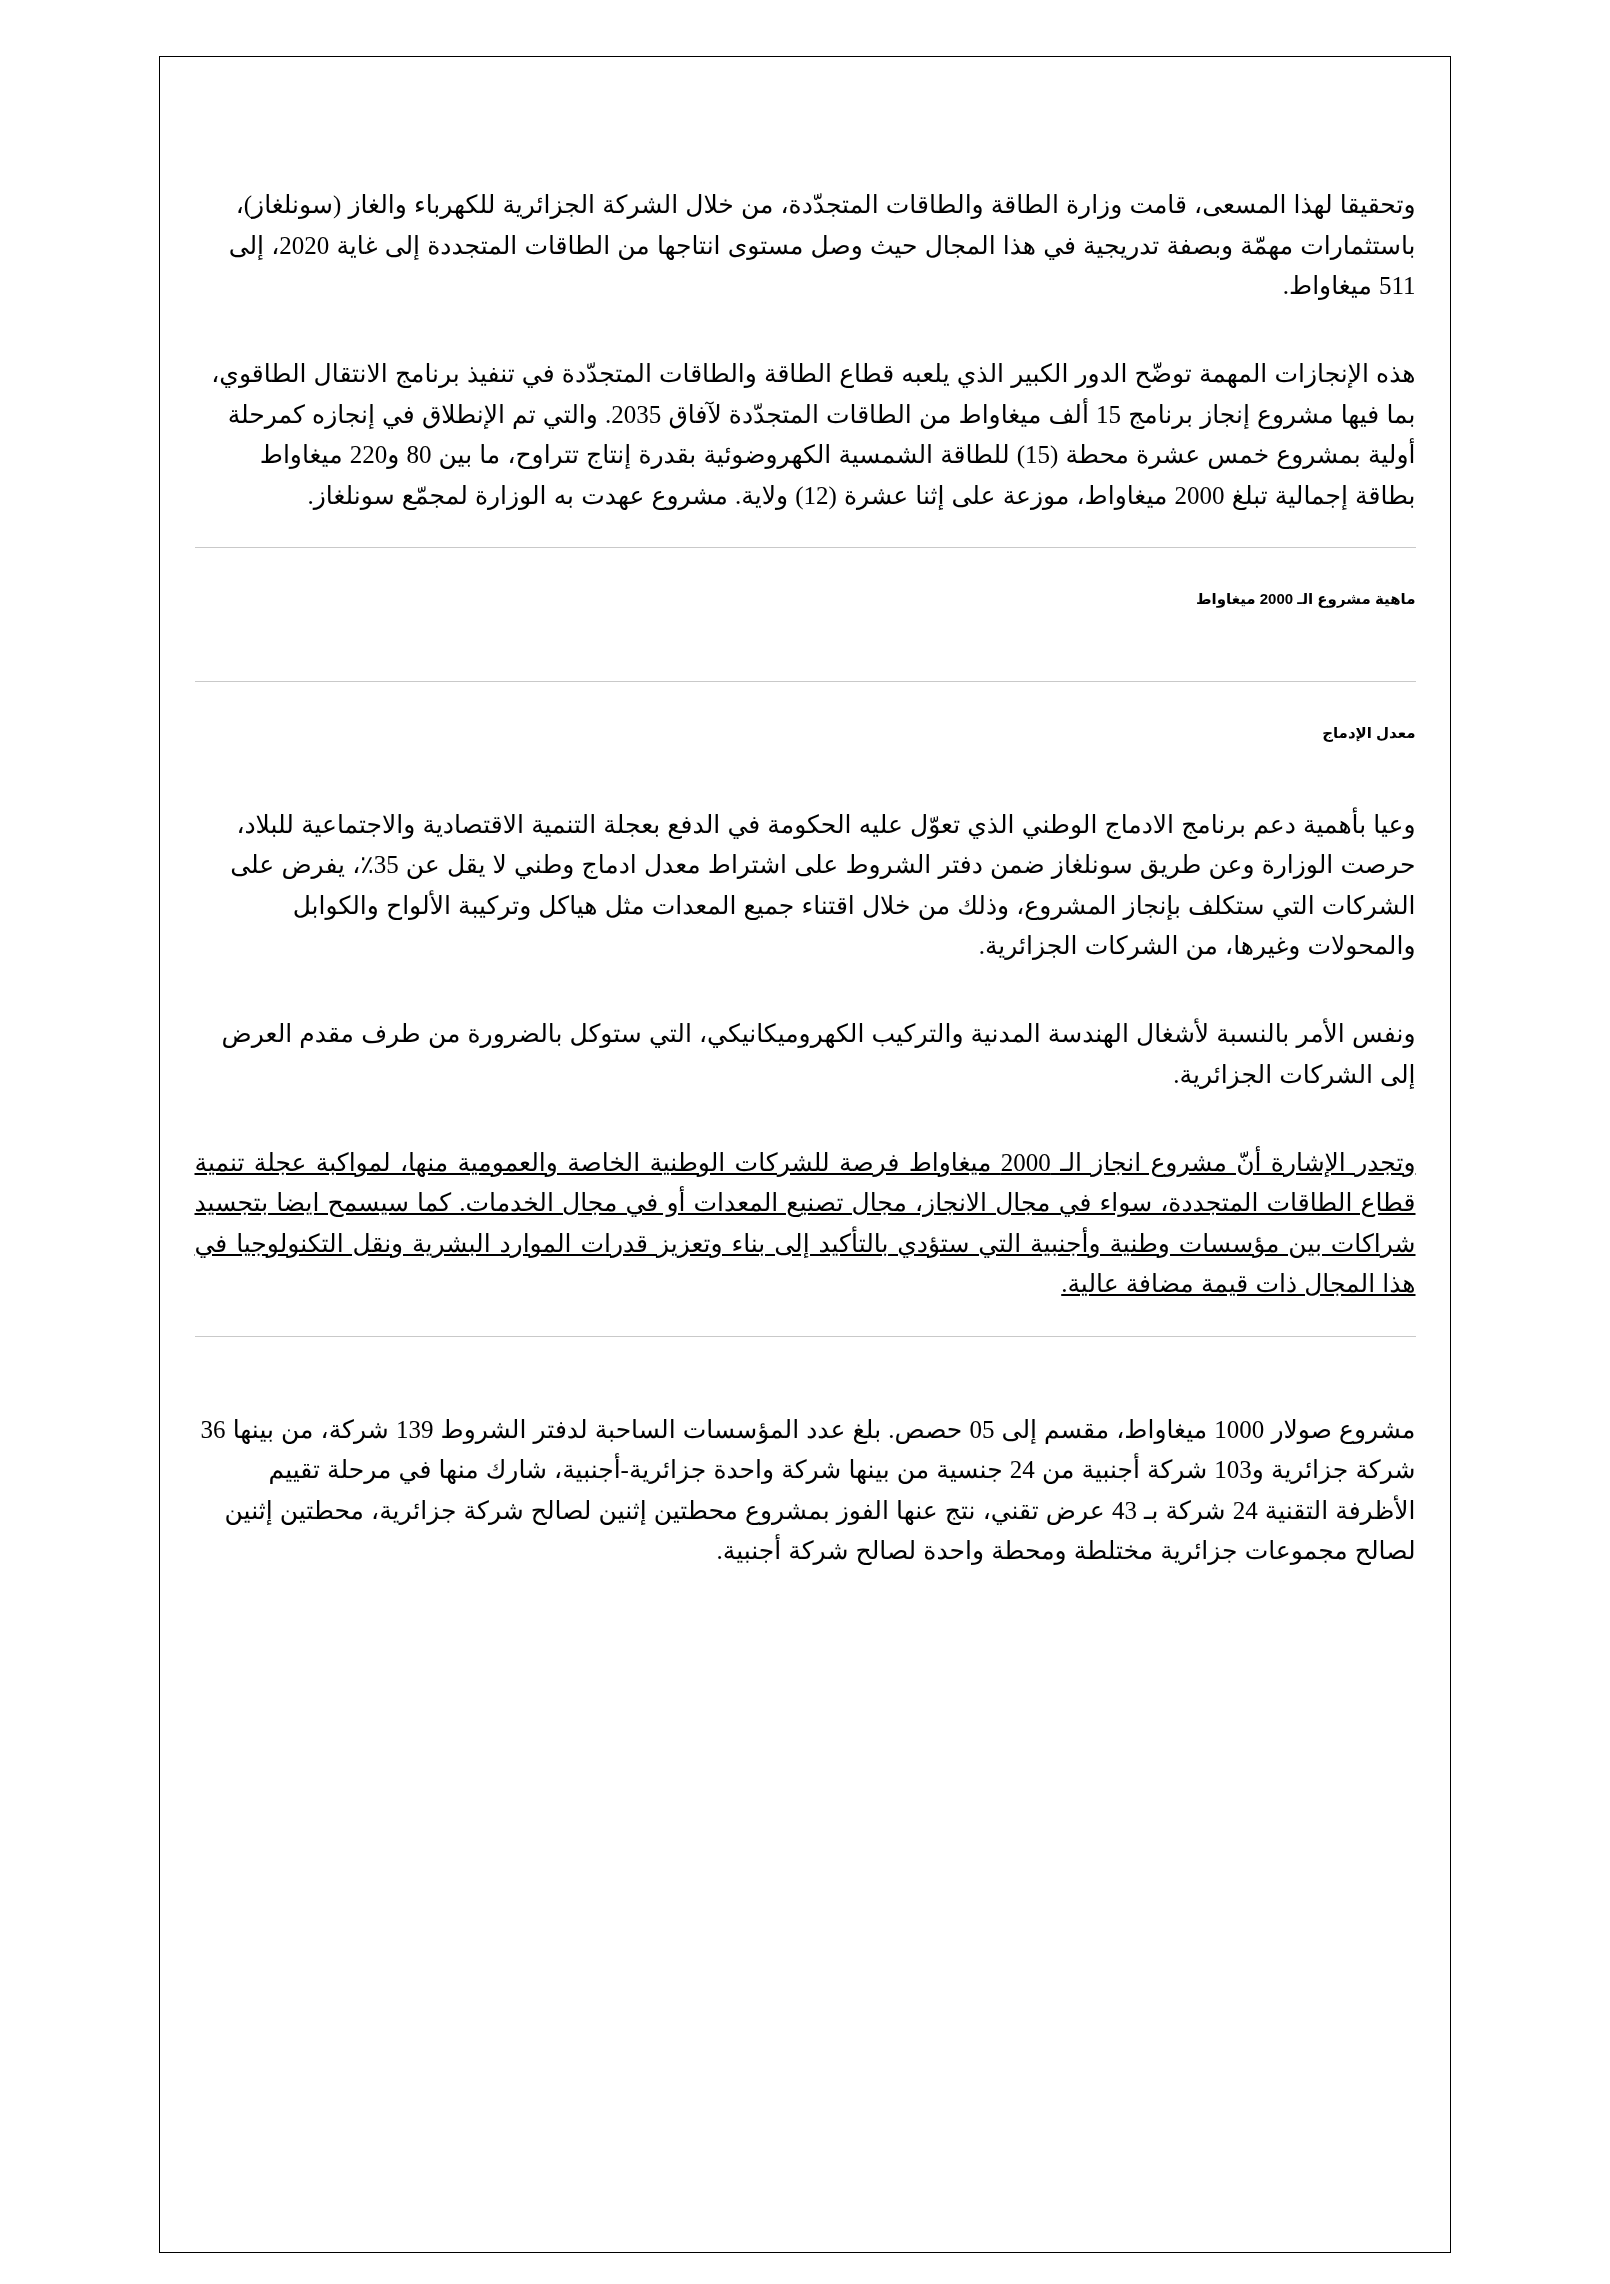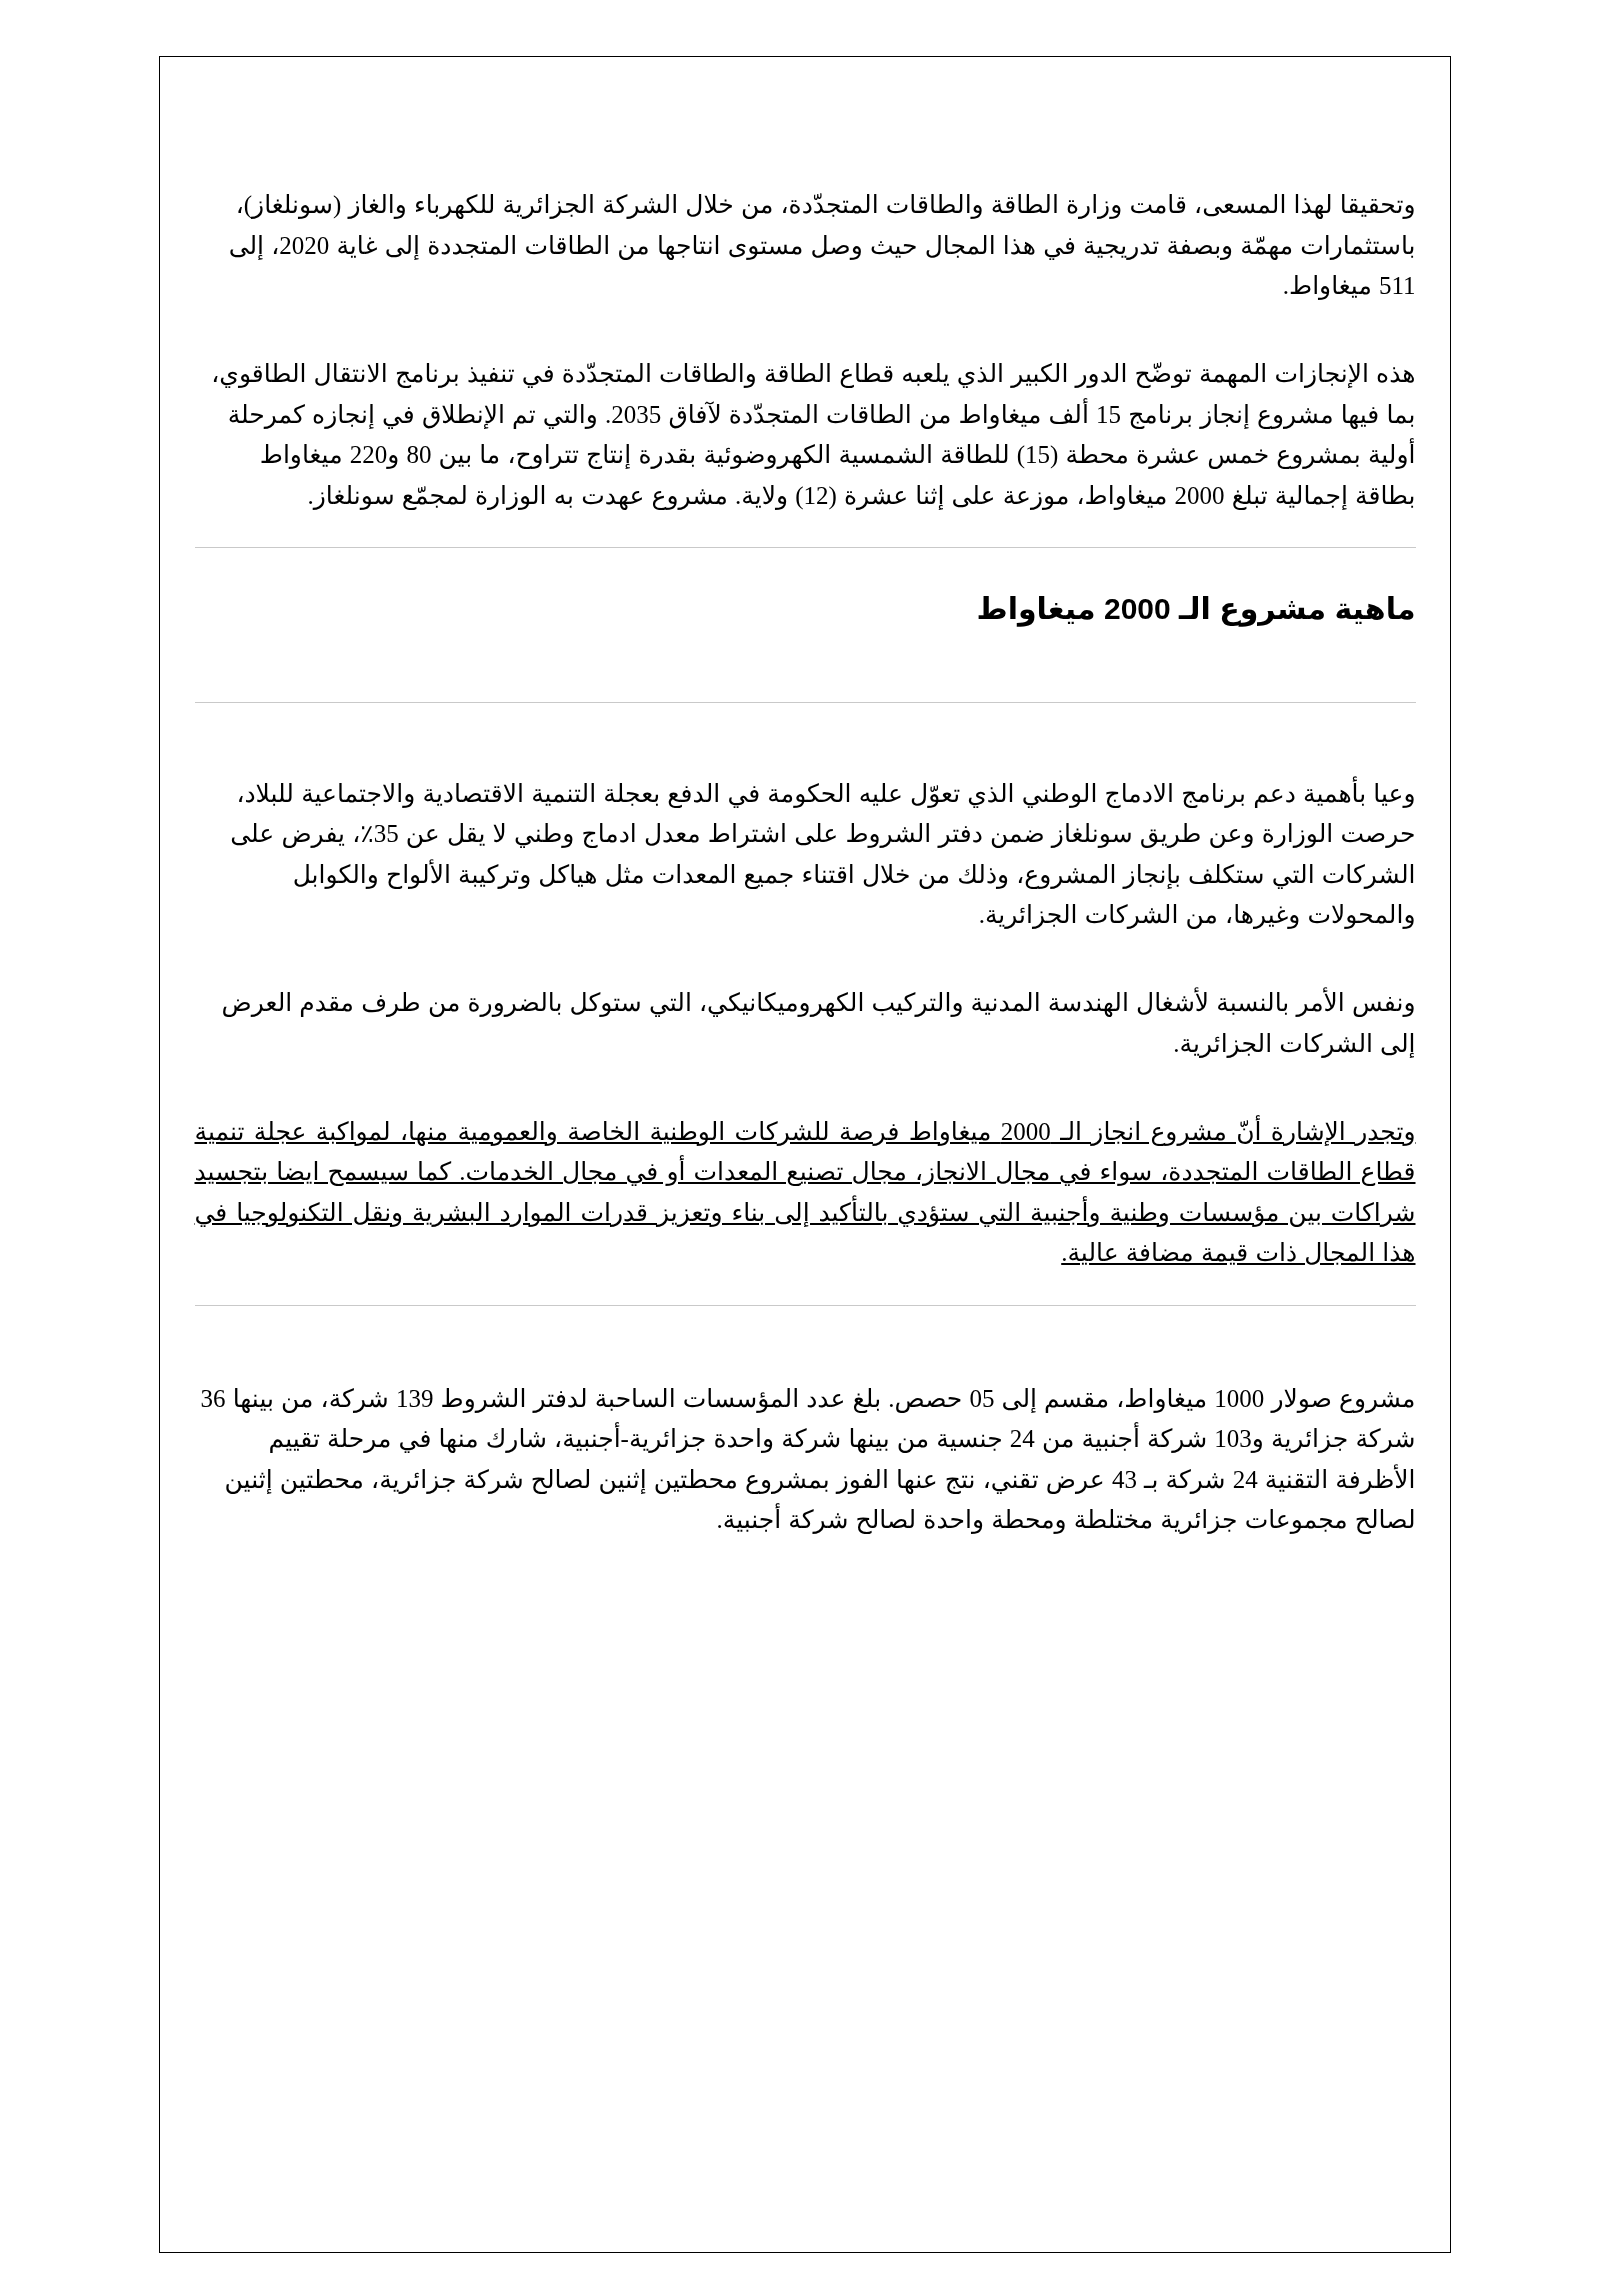--- a/index.html
+++ b/index.html
@@ -60,21 +60,21 @@
     text-align-last: right;
     text-justify: inter-word;
     text-decoration: underline;
   }
 
   h2.section-heading {
     direction: rtl;
     text-align: right;
     font-family: "Liberation Sans", "DejaVu Sans", sans-serif;
     font-weight: bold;
-    font-size: 30px;
+    font-size: 15px;
     line-height: 1.4;
     margin: 0 0 31px 0;
   }
 
   h3.sub-heading {
     direction: rtl;
     text-align: right;
     font-family: "Liberation Serif", "DejaVu Serif", serif;
     font-weight: bold;
     font-size: 25px;
@@ -110,20 +110,21 @@
 
     <hr class="rule">
 
     <h2 class="section-heading">ماهية مشروع الـ 2000 ميغاواط</h2>
 
     <div class="spacer-sm"></div>
 
 
     <hr class="rule">
 
+    <h2 class="section-heading">معدل الإدماج</h2>
 
     <div class="spacer-md"></div>
 
     <p class="body-text">وعيا بأهمية دعم برنامج الادماج الوطني الذي تعوّل عليه الحكومة في الدفع بعجلة التنمية الاقتصادية والاجتماعية للبلاد، حرصت الوزارة وعن طريق سونلغاز ضمن دفتر الشروط على اشتراط معدل ادماج وطني لا يقل عن 35٪، يفرض على الشركات التي ستكلف بإنجاز المشروع، وذلك من خلال اقتناء جميع المعدات مثل هياكل وتركيبة الألواح والكوابل والمحولات وغيرها، من الشركات الجزائرية.</p>
 
     <div class="spacer-sm"></div>
 
     <p class="body-text">ونفس الأمر بالنسبة لأشغال الهندسة المدنية والتركيب الكهروميكانيكي، التي ستوكل بالضرورة من طرف مقدم العرض إلى الشركات الجزائرية.</p>
 
     <div class="spacer-sm"></div>

